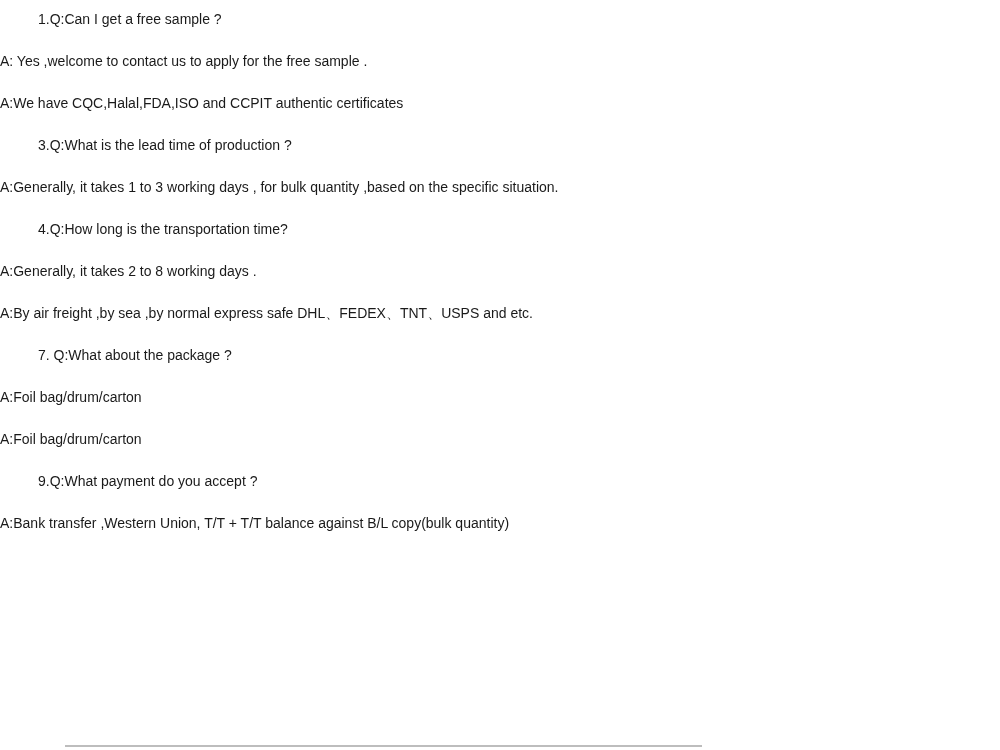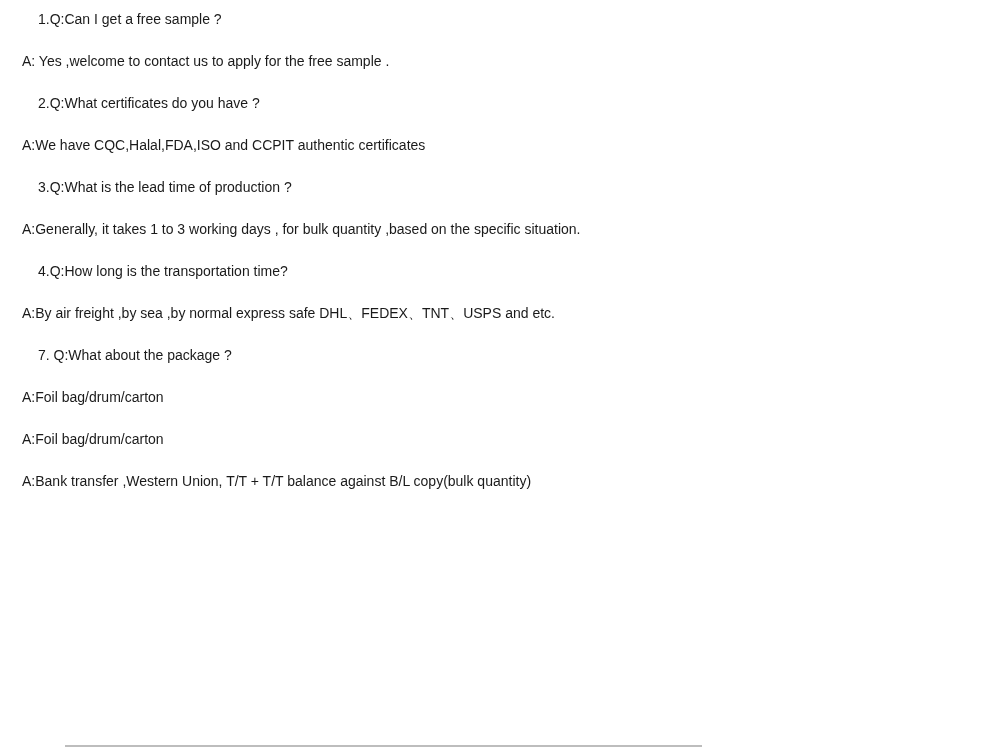--- a/index.html
+++ b/index.html
@@ -25,42 +25,42 @@
     line-height: 42px;
     font-size: 14px;
     color: #1a1a1a;
     white-space: pre;
     overflow: visible;
   }
   .question {
     padding-left: 38px;
   }
   .answer {
-    margin-left: 22px;
   }
   .cropped-artifact {
     position: absolute;
     top: 745px;
     left: 65px;
     width: 637px;
     height: 2px;
     background: #bdbdbd;
   }
 </style>
 </head>
 <body>
 
 <div class="faq-list">
     <div class="line question">1.Q:Can I get a free sample ?</div>
     <div class="line answer">A: Yes ,welcome to contact us to apply for the free sample .</div>
-    <div class="line question">2.Q:What certificates do you have ?</div>
     <div class="line answer">A:We have CQC,Halal,FDA,ISO and CCPIT authentic certificates</div>
     <div class="line question">3.Q:What is the lead time of production ?</div>
     <div class="line answer">A:Generally, it takes 1 to 3 working days , for bulk quantity ,based on the specific situation.</div>
     <div class="line question">4.Q:How long is the transportation time?</div>
+    <div class="line answer">A:Generally, it takes 2 to 8 working days .</div>
     <div class="line answer">A:By air freight ,by sea ,by normal express safe DHL、FEDEX、TNT、USPS and etc.</div>
     <div class="line question">7. Q:What about the package ?</div>
     <div class="line answer">A:Foil bag/drum/carton</div>
     <div class="line answer">A:Foil bag/drum/carton</div>
+    <div class="line question">9.Q:What payment do you accept ?</div>
     <div class="line answer">A:Bank transfer ,Western Union, T/T + T/T balance against B/L copy(bulk quantity)</div>
   </div>
 
 <div class="cropped-artifact"></div>
 
 </body></html>

